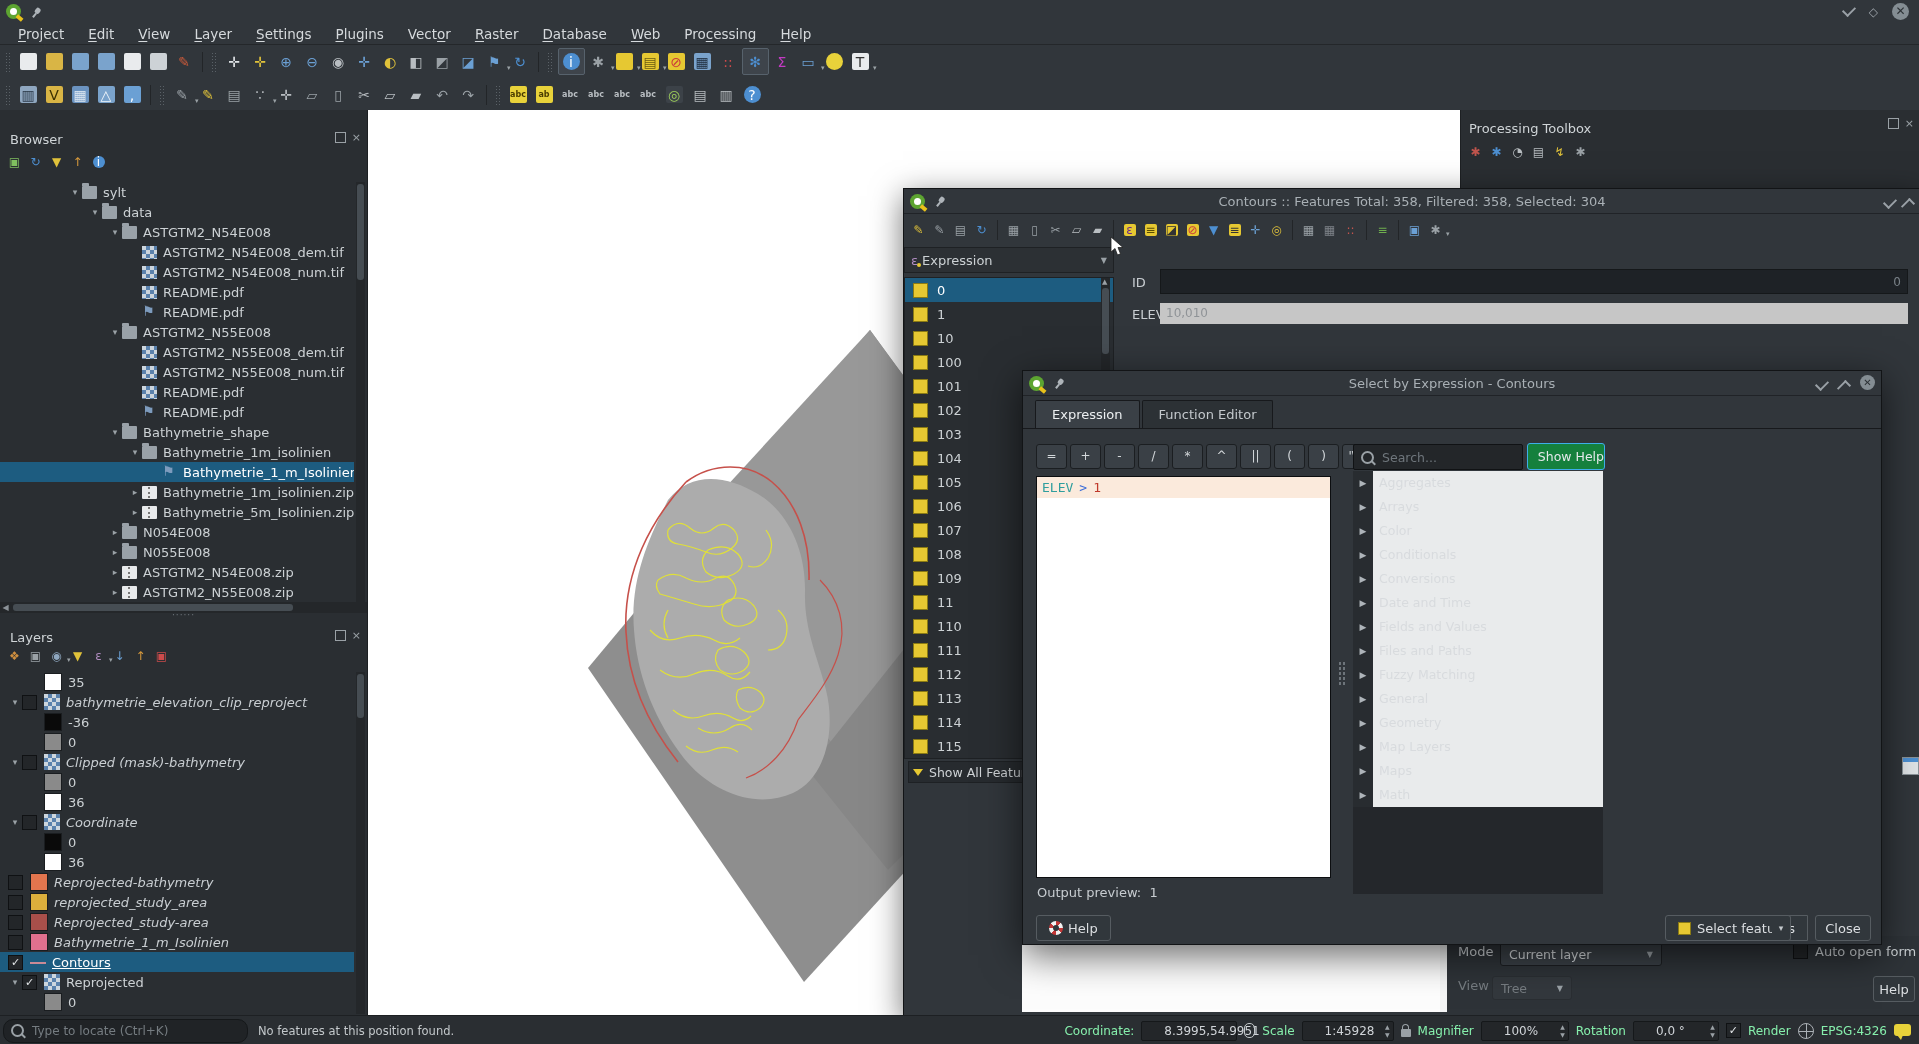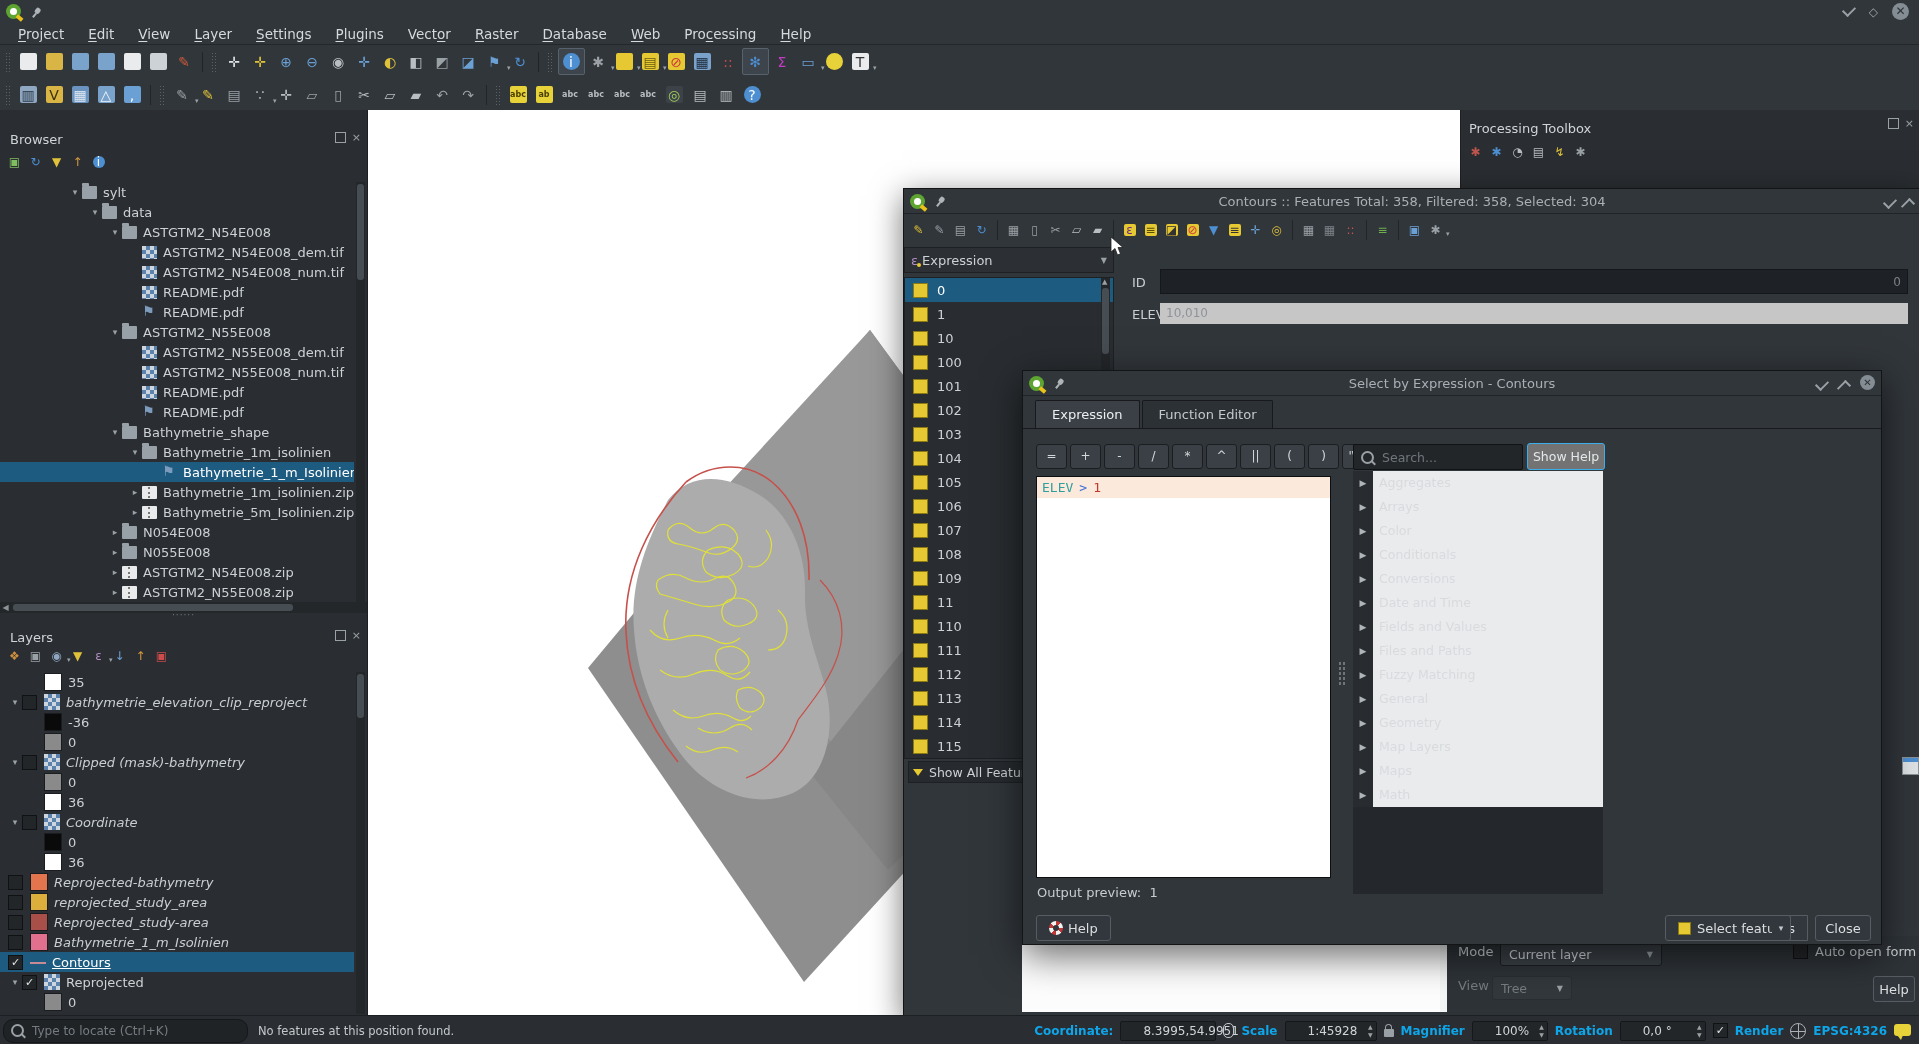--- a/index.html
+++ b/index.html
@@ -113,21 +113,21 @@
   #opsrow{position:absolute;left:13px;top:73px;display:flex;gap:3px;}
   .opbtn{min-width:25px;height:23px;background:#3a4046;border:1px solid #1b1e21;border-radius:3px;color:#d4d8db;font-size:12px;text-align:center;line-height:23px;padding:0 2px;}
   #expredit{position:absolute;left:13px;top:105px;width:293px;height:400px;background:#ffffff;border:1px solid #0c0e10;}
   #expr-line1{height:21px;background:#fbeadc;display:flex;align-items:center;padding-left:5px;font-family:"DejaVu Sans Mono","Liberation Mono",monospace;font-size:13px;gap:6px;}
   #outprev{position:absolute;left:14px;top:514px;color:#c7ccd0;font-size:13px;}
   #searchbox{position:absolute;left:330px;top:73px;width:168px;height:24px;background:#232629;border:1px solid #101214;border-radius:2px;display:flex;align-items:center;}
   #searchbox input{background:transparent;border:none;outline:none;color:#d0d4d8;font-size:12.5px;width:120px;font-family:inherit;}
   #searchbox input::placeholder{color:#6f767c;}
   .magicon{width:9px;height:9px;border:2px solid #9aa1a6;border-radius:50%;margin:0 6px 0 7px;position:relative;flex:none;}
   .magicon::after{content:"";position:absolute;width:5px;height:2px;background:#9aa1a6;transform:rotate(45deg);right:-4px;bottom:-2px;}
-  #showhelp{position:absolute;left:504px;top:72px;width:76px;height:25px;background:#737373;border:1px solid #3daee9;border-radius:3px;color:#e4e8ea;font-size:12.5px;text-align:center;line-height:25px;}
+  #showhelp{position:absolute;left:504px;top:72px;width:76px;height:25px;background:#15803d;border:1px solid #3daee9;border-radius:3px;color:#e4e8ea;font-size:12.5px;text-align:right;line-height:25px;}
   #funcarea{position:absolute;left:330px;top:100px;width:250px;height:423px;background:#24272b;}
   #funclist{position:absolute;left:0;top:0;width:250px;height:336px;display:flex;flex-direction:column;}
   .fgrow{height:24px;display:flex;align-items:center;}
   .fgrow .fga{width:20px;text-align:center;color:#aeb4b9;font-size:9px;background:#282c30;height:24px;line-height:24px;flex:none;}
   .fgrow .fgl{flex:1;height:24px;line-height:24px;background:#e9ebec;color:#d8dbde;font-size:12.5px;padding-left:6px;}
   #vsplit{position:absolute;left:315px;top:290px;width:8px;height:26px;background-image:radial-gradient(#6d747a 1px,transparent 1px);background-size:4px 5px;}
   #helppanel{position:absolute;left:594px;top:73px;width:248px;height:450px;background:#fcfcfc;border:1px solid #c9cbcd;box-sizing:border-box;}
   #helppanel .gtitle{text-align:right;color:#9dc33b;font-size:15px;padding:5px 8px 2px 0;}
   #helppanel .gbody{color:#3a3a3a;font-size:12.5px;padding:4px 10px 0 6px;line-height:1.35;}
   .btn{height:26px;background:#31373c;border:1px solid #565c61;border-radius:3px;color:#dcdfe2;font-size:13px;display:inline-flex;align-items:center;justify-content:center;padding:0 12px;box-sizing:border-box;}
@@ -153,21 +153,21 @@
   
   #statusbar{left:0;top:1015px;width:1919px;height:29px;background:#2a2e32;border-top:1px solid #1d2023;display:flex;align-items:center;font-size:12px;color:#bfc4c8;z-index:30;}
   #locate{width:243px;height:22px;margin-left:3px;background:#202326;border:1px solid #15181a;border-radius:10px;display:flex;align-items:center;flex:none;}
   #locate input{background:transparent;border:none;outline:none;color:#c0c5c9;font-size:12px;width:190px;font-family:inherit;}
   #locate input::placeholder{color:#757c81;}
   #statusmsg{margin-left:10px;font-size:11.5px;color:#c3c8cb;}
   #sbright{margin-left:auto;display:flex;align-items:center;gap:7px;padding-right:8px;}
   .sbbox{height:20px;background:#232629;border:1px solid #15181a;border-radius:2px;color:#d0d4d8;display:flex;align-items:center;padding:0 22px;font-size:12px;box-sizing:border-box;}
   .spin{position:relative;padding-right:16px;}
   .spin::after{content:"▲\A▼";white-space:pre;position:absolute;right:3px;top:1px;font-size:6px;line-height:8px;color:#9aa1a6;}
-  .sblabel{color:#0ea5e9;font-weight:bold;}
+  .sblabel{color:#86efac;}
   .lockico{width:10px;height:8px;background:#9aa1a6;border-radius:1px;position:relative;margin-top:4px;}
   .lockico::before{content:"";position:absolute;left:1.5px;top:-5px;width:5px;height:5px;border:1.5px solid #9aa1a6;border-bottom:none;border-radius:4px 4px 0 0;}
   .globeico{width:14px;height:14px;border:1.5px solid #aab0b5;border-radius:50%;position:relative;}
   .globeico::before{content:"";position:absolute;left:50%;top:0;bottom:0;border-left:1px solid #aab0b5;}
   .globeico::after{content:"";position:absolute;left:0;right:0;top:50%;border-top:1px solid #aab0b5;}
   .bubbleico{width:17px;height:12px;background:#e8d23a;border-radius:3px;position:relative;margin-top:-2px;}
   .bubbleico::after{content:"";position:absolute;left:3px;bottom:-4px;border-left:4px solid transparent;border-right:2px solid transparent;border-top:5px solid #e8d23a;}
   .mouseico{width:9px;height:13px;border:1.5px solid #c3c8cb;border-radius:5px;position:relative;}
   .cursor-svg{z-index:60;}
 </style>
@@ -1522,21 +1522,21 @@
     <div id="sbright">
       <span class="sblabel">Coordinate:</span>
       <span class="sbbox" style="width:96px;">8.3995,54.9951</span>
       <span class="mouseico"></span>
       <span class="sblabel">Scale</span>
       <span class="sbbox spin" style="width:92px;">
           <span>1:45928</span>
         </span>
       <span class="lockico"></span>
       <span class="sblabel">Magnifier</span>
-      <span class="sbbox spin" style="width:76px;">
+      <span class="sbbox spin" style="width:88px;">
           <span>100%</span>
         </span>
       <span class="sblabel">Rotation</span>
       <span class="sbbox spin" style="width:86px;">
           <span>0,0 °</span>
         </span>
       <span class="cb" style="margin-right:0;">✓</span>
       <span class="sblabel">Render</span>
       <span class="globeico"></span>
       <span class="sblabel">EPSG:4326</span>

